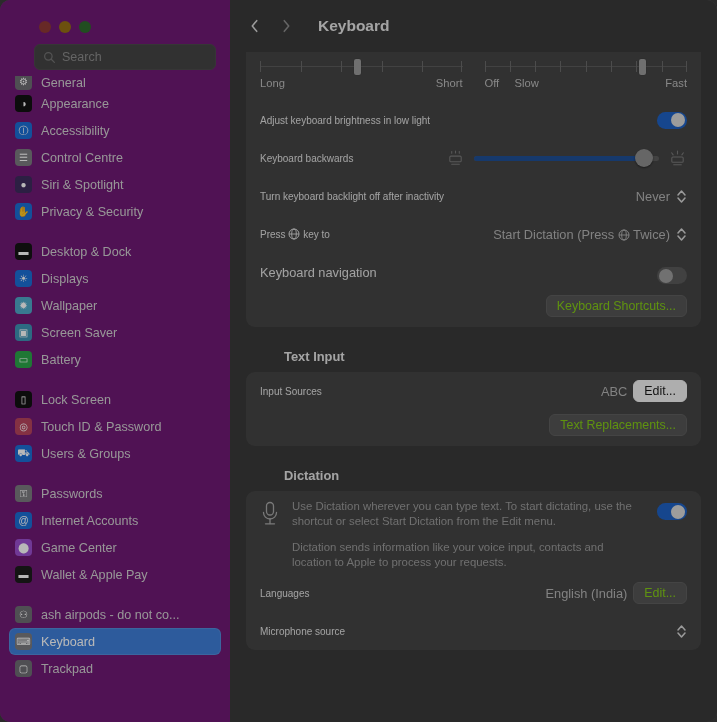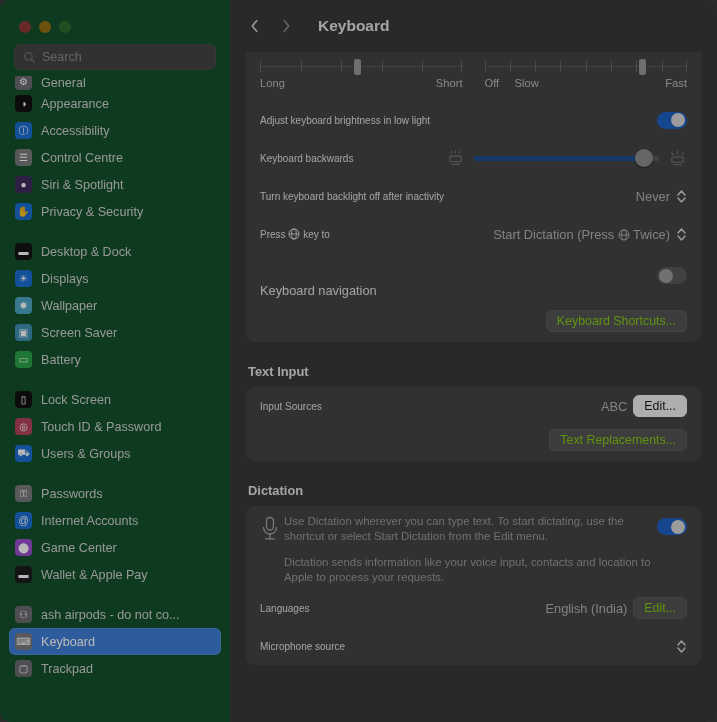--- a/index.html
+++ b/index.html
@@ -15,24 +15,25 @@
     display: flex;
     background: #3a3a3a;
     border-radius: 10px;
     overflow: hidden;
   }
 
   
   .sidebar {
     width: 230px;
     height: 100%;
-    background: #14532d;
+    background: #701a75;
     flex: 0 0 230px;
     position: relative;
     overflow: hidden;
+    padding-left: 20px;
   }
   .traffic {
     display: flex; gap: 8px;
     padding: 21px 0 0 19px;
     height: 44px;
   }
   .dot { width: 12px; height: 12px; border-radius: 50%; }
   .dot.red    { background: #8f3a35; }
   .dot.yellow { background: #967014; }
   .dot.green  { background: #2f6b2d; }
@@ -223,30 +224,31 @@
   .pbtn.light {
     background: #f2f2f2; color: #1a1a1a; border-color: #f2f2f2;
     font-weight: normal;
   }
   .btn-row { display: flex; justify-content: flex-end; padding: 4px 0 10px 0; }
 
   .sect-head {
     font-size: 12.9px; font-weight: bold;
     color: #e4e4e4;
     padding: 12px 2px 8px 2px;
+    margin-left: 36px;
   }
   .desc {
     font-size: 11.4px; color: #9b9b9b;
     line-height: 1.32;
     padding-bottom: 6px;
   }
-  .nav-block { padding: 6px 0 2px 0; flex: 1 1 auto; margin-top: 18px; }
+  .nav-block { padding: 6px 0 2px 0; flex: 1 1 auto; }
   .nav-title { font-size: 12.8px; color: #e0e0e0; padding-bottom: 2px; }
 
-  .dict-row { display: flex; align-items: flex-start; gap: 4px; padding: 8px 0 4px 0; }
+  .dict-row { display: flex; align-items: flex-start; gap: 12px; padding: 8px 0 4px 0; }
   .mic-icon { width: 20px; height: 26px; flex: 0 0 20px; margin-top: 2px; opacity: .75; }
   .dict-text { flex: 1 1 auto; }
   .dict-p { font-size: 11.4px; color: #9b9b9b; line-height: 1.34; }
   .dict-p.second { padding-top: 10px; }
   .globe { display: inline-block; width: 12px; height: 12px; vertical-align: -2px; }
 
   .scrim {
     position: absolute; inset: 0;
     background: rgba(0,0,0,0.28);
     pointer-events: none;

